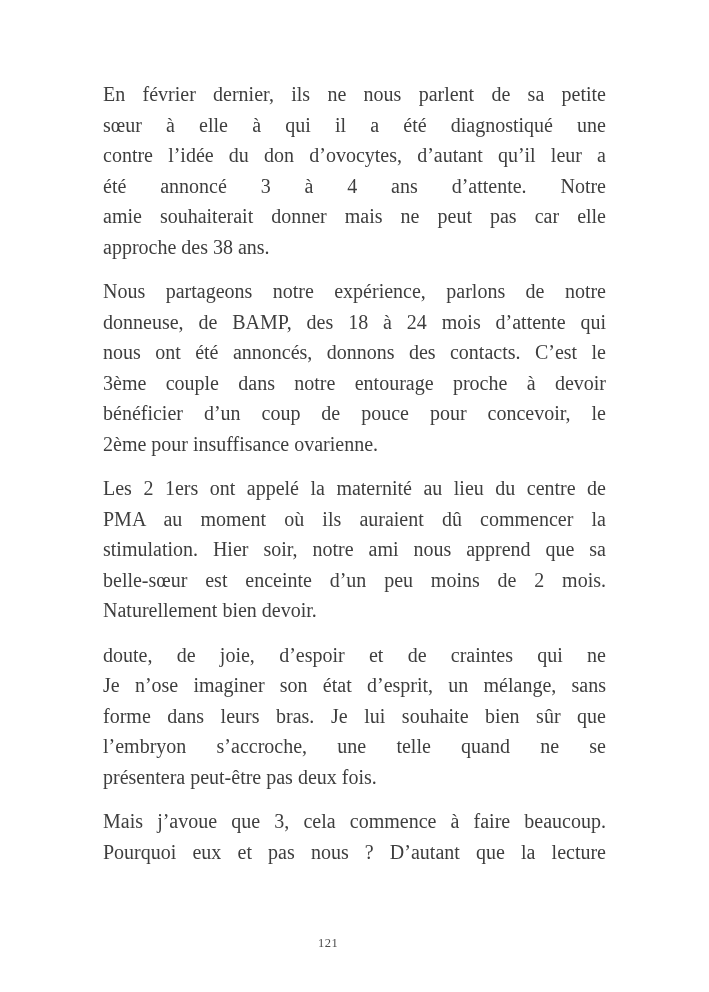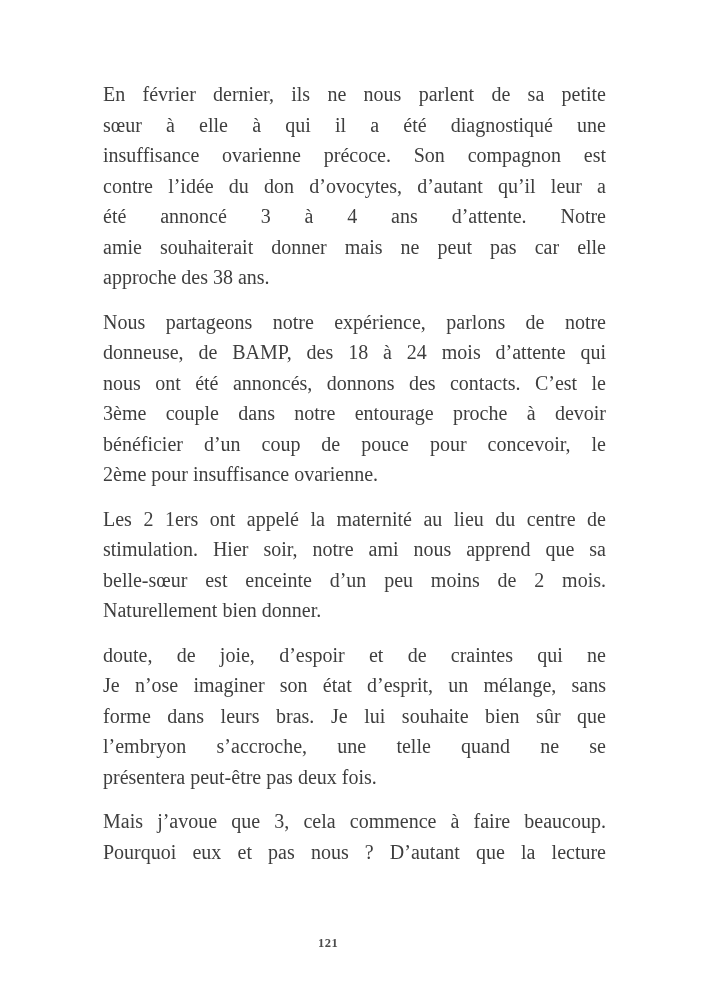--- a/index.html
+++ b/index.html
@@ -42,50 +42,49 @@
   .page-number{
     position:absolute;
     left:0;
     right:0;
     top:936px;
     text-align:center;
     font-size:12.5px;
     line-height:14px;
     color:var(--pagenum-color);
     letter-spacing:0.5px;
-    font-weight:bold;
   }
 </style>
 </head>
 <body>
 
 <div class="page">
   <div class="text-block" id="text-block">
       <div class="para">
         <div class="line">En février dernier, ils ne nous parlent de sa petite</div>
         <div class="line">sœur à elle à qui il a été diagnostiqué une</div>
-        <div class="line">insuffisance ovarienne précoce. Son compagnon est</div>
         <div class="line">contre l’idée du don d’ovocytes, d’autant qu’il leur a</div>
         <div class="line">été annoncé 3 à 4 ans d’attente. Notre</div>
         <div class="line">amie souhaiterait donner mais ne peut pas car elle</div>
         <div class="line final">approche des 38 ans.</div>
       </div>
       <div class="para">
         <div class="line">Nous partageons notre expérience, parlons de notre</div>
         <div class="line">donneuse, de BAMP, des 18 à 24 mois d’attente qui</div>
         <div class="line">nous ont été annoncés, donnons des contacts. C’est le</div>
         <div class="line">3ème couple dans notre entourage proche à devoir</div>
         <div class="line">bénéficier d’un coup de pouce pour concevoir, le</div>
         <div class="line final">2ème pour insuffisance ovarienne.</div>
       </div>
       <div class="para">
         <div class="line">Les 2 1ers ont appelé la maternité au lieu du centre de</div>
+        <div class="line">PMA au moment où ils auraient dû commencer la</div>
         <div class="line">stimulation. Hier soir, notre ami nous apprend que sa</div>
         <div class="line">belle-sœur est enceinte d’un peu moins de 2 mois.</div>
-        <div class="line final">Naturellement bien donner.</div>
+        <div class="line final">Naturellement bien devoir.</div>
       </div>
       <div class="para">
         <div class="line">doute, de joie, d’espoir et de craintes qui ne</div>
         <div class="line">Je n’ose imaginer son état d’esprit, un mélange, sans</div>
         <div class="line">forme dans leurs bras. Je lui souhaite bien sûr que</div>
         <div class="line">l’embryon s’accroche, une telle quand ne se</div>
         <div class="line final">présentera peut-être pas deux fois.</div>
       </div>
       <div class="para">
         <div class="line">Mais j’avoue que 3, cela commence à faire beaucoup.</div>

